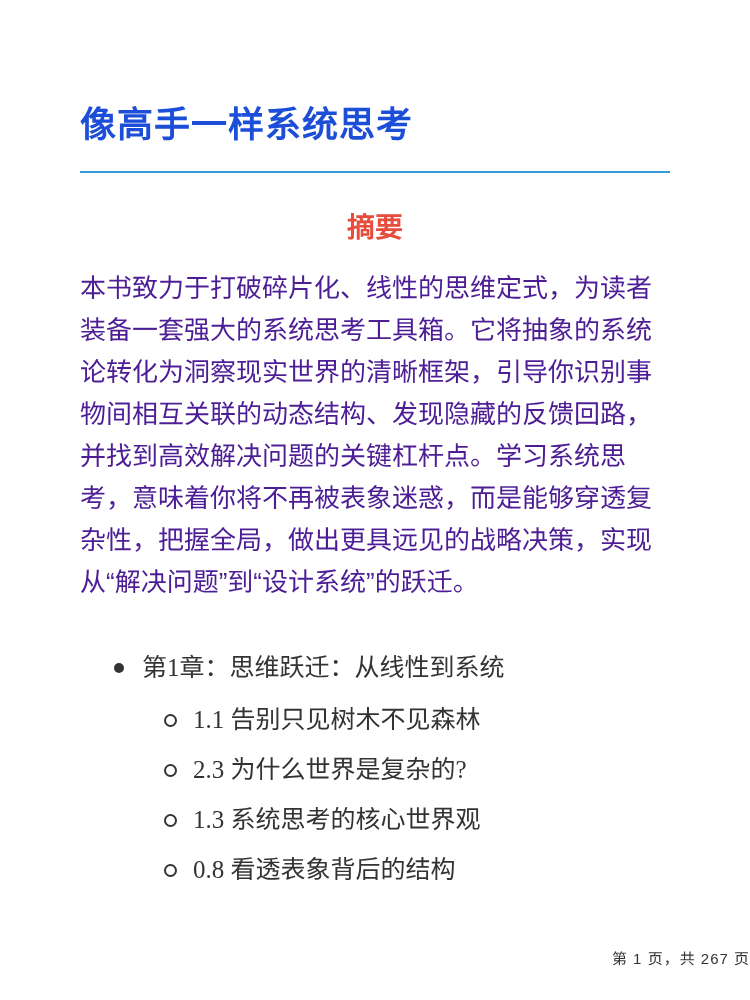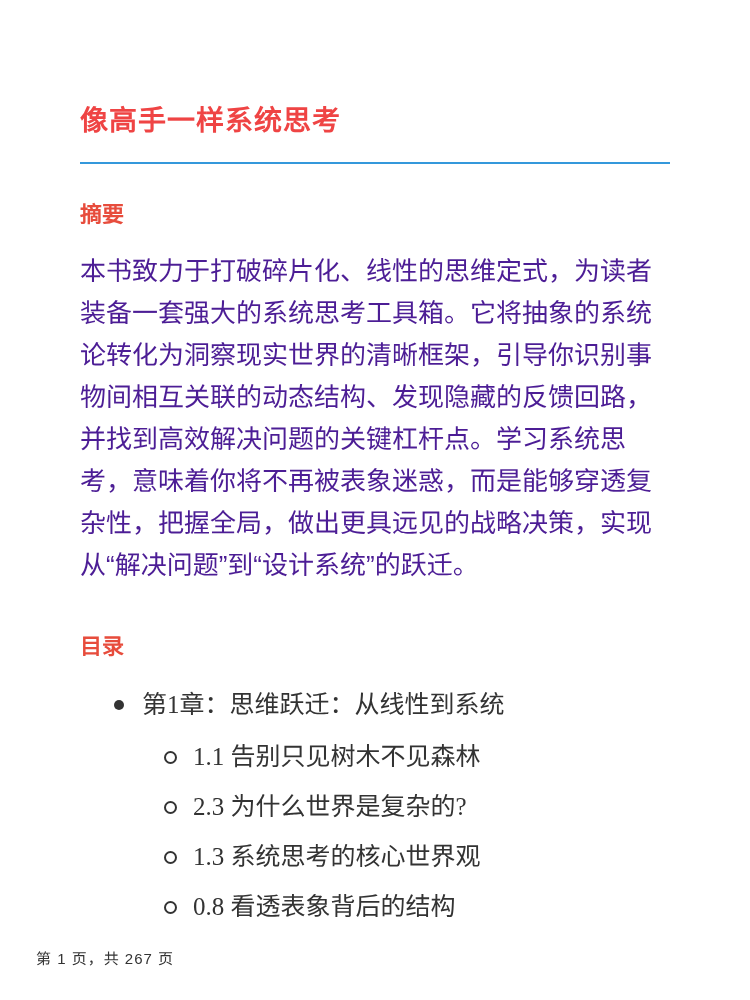--- a/index.html
+++ b/index.html
@@ -13,39 +13,40 @@
     font-family: "Liberation Sans", "DejaVu Sans", sans-serif;
     color: #333333;
     position: relative;
     overflow: hidden;
   }
   .page {
     padding: 104px 80px 0 80px;
     box-sizing: border-box;
   }
   .doc-title {
-    font-size: 28px;
+    font-size: 36px;
     font-weight: 700;
-    color: #ef4444;
+    color: #1d4ed8;
     margin: 0 0 24px 0;
     line-height: 1.2;
     letter-spacing: 1px;
     font-family: Liberation Serif, serif;
   }
   .title-divider {
     border: none;
     border-top: 2px solid #3498db;
     margin: 0 0 38px 0;
   }
   .section-heading {
-    font-size: 22px;
+    font-size: 28px;
     font-weight: 700;
     color: #e74c3c;
     margin: 0 0 22px 0;
     line-height: 1.2;
+    text-align: center;
   }
   .abstract-text {
     font-size: 26px;
     line-height: 42px;
     color: #4c1d95;
     margin: 0 0 48px 0;
     text-align: left;
   }
   .toc-list {
     list-style: none;
@@ -88,41 +89,40 @@
     border: 2px solid #333333;
     background: transparent;
     margin: 11px 16px 0 84px;
     flex: 0 0 auto;
   }
   .page-footer {
     position: absolute;
     left: 0;
     right: 0;
     bottom: 32px;
-    text-align: left;
+    text-align: right;
     font-size: 15px;
     color: #333333;
     letter-spacing: 1px;
     padding-left: 36px;
   }
 </style>
 </head>
 <body>
 
 <div class="page">
 
   <h1 class="doc-title">像高手一样系统思考</h1>
 
   <hr class="title-divider">
 
   <h2 class="section-heading">摘要</h2>
 
   <p class="abstract-text">本书致力于打破碎片化、线性的思维定式，为读者装备一套强大的系统思考工具箱。它将抽象的系统论转化为洞察现实世界的清晰框架，引导你识别事物间相互关联的动态结构、发现隐藏的反馈回路，并找到高效解决问题的关键杠杆点。学习系统思考，意味着你将不再被表象迷惑，而是能够穿透复杂性，把握全局，做出更具远见的战略决策，实现从“解决问题”到“设计系统”的跃迁。</p>
 
-  <h2 class="section-heading">目录</h2>
 
   <ul class="toc-list">
     <li>
       <div class="toc-chapter-row">
         <span class="bullet-disc"></span>
         <span>第1章：思维跃迁：从线性到系统</span>
       </div>
       <ul class="toc-sublist">
         <li class="toc-section-row">
           <span class="bullet-circle"></span>

